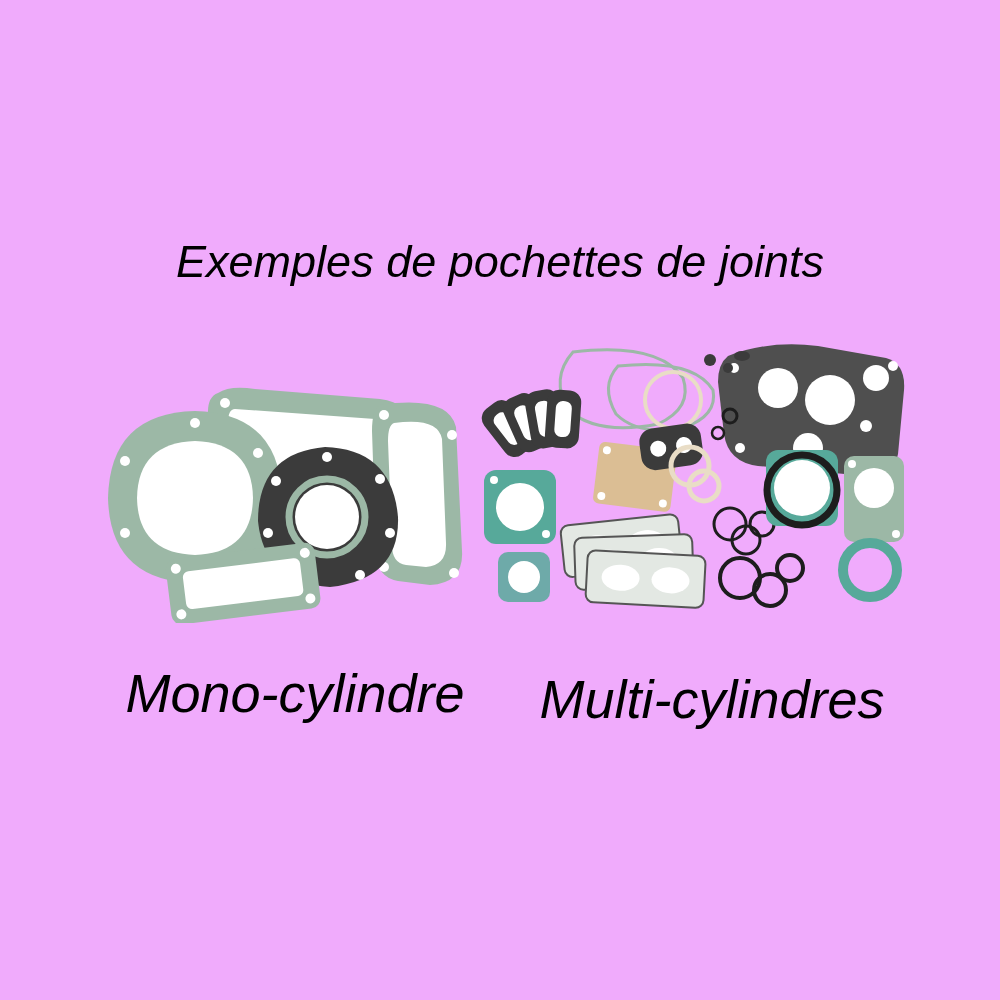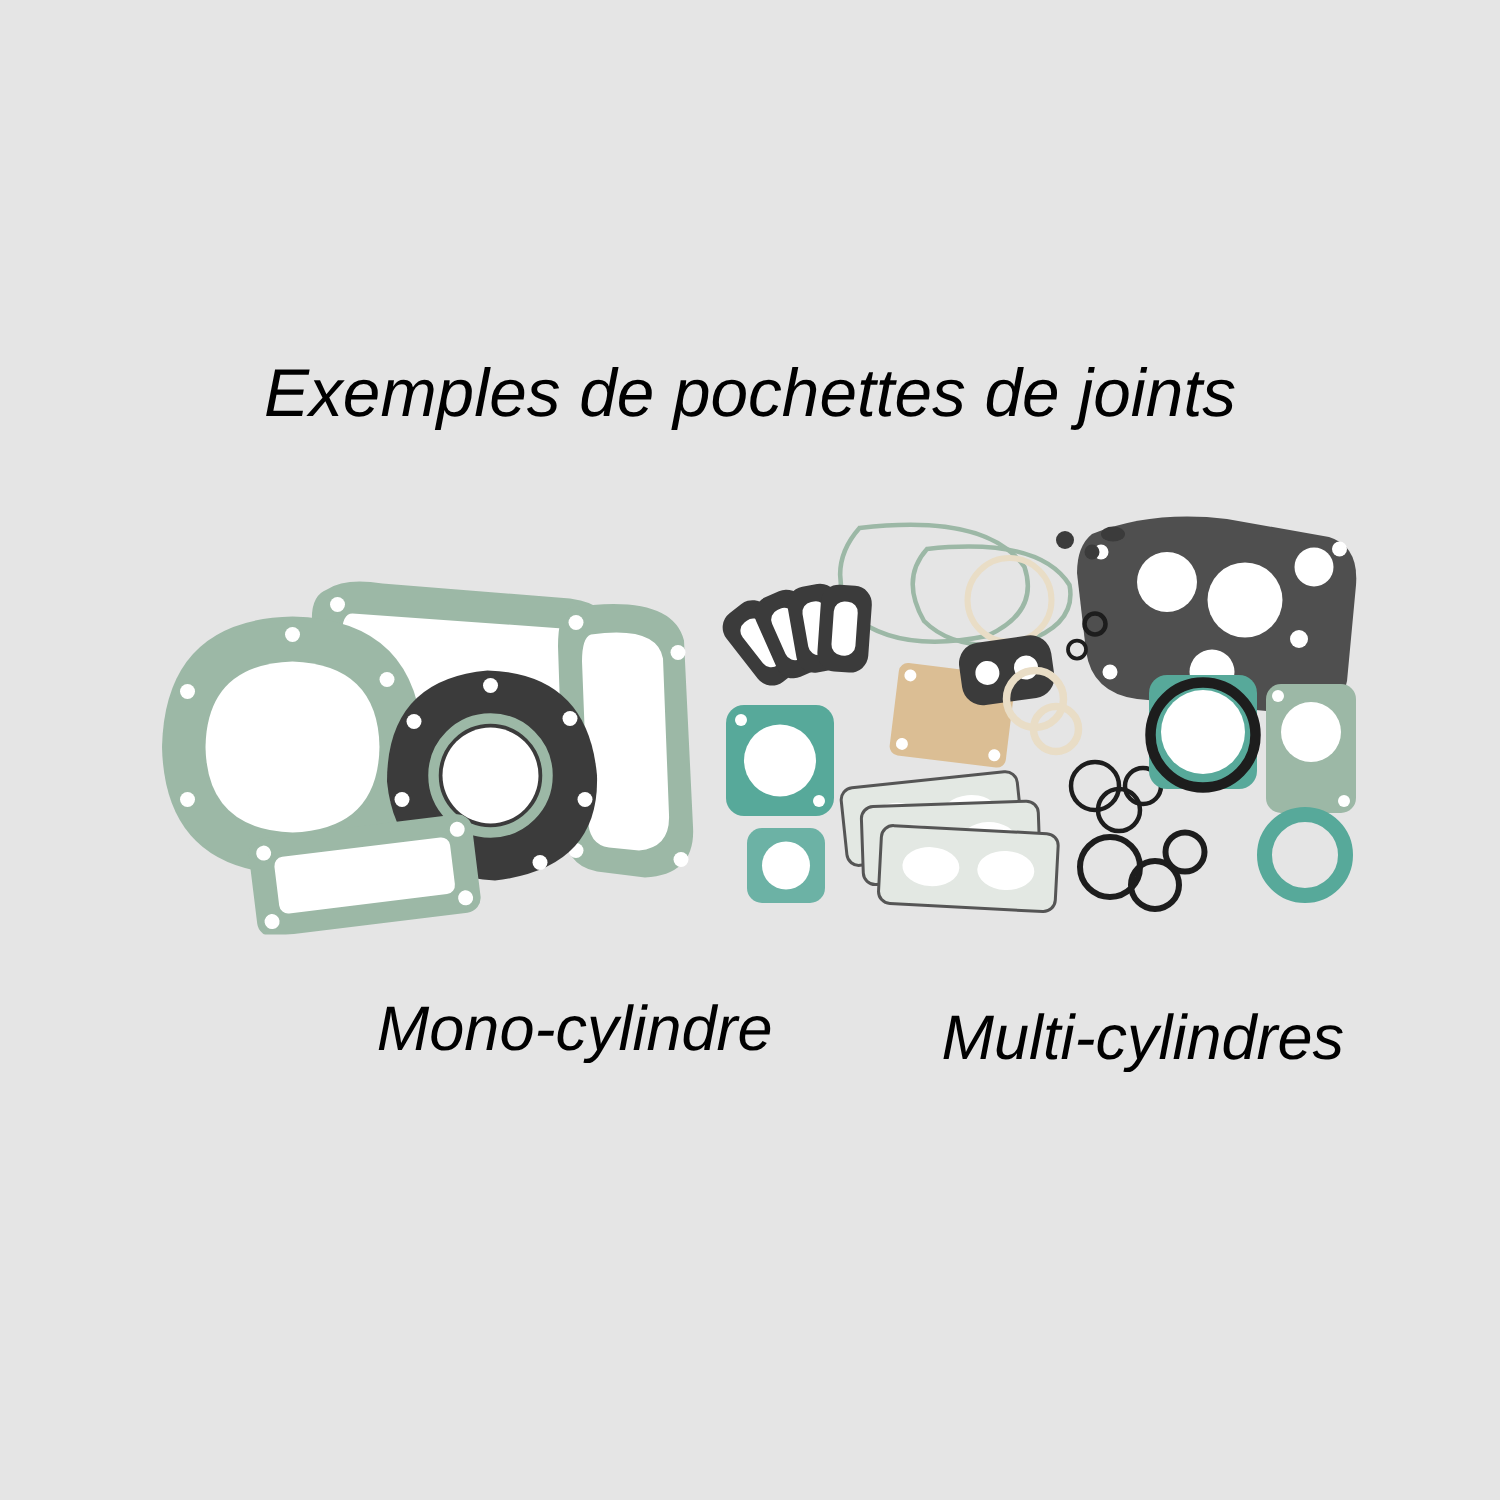--- a/index.html
+++ b/index.html
@@ -1,30 +1,30 @@
 <!DOCTYPE html>
 <html><head>
 <meta charset="utf-8">
 <style>
   html,body{margin:0;padding:0;background:#fff;}
   .page{
-    position:relative;width:1000px;height:1000px;background:#e5e5e5;overflow:hidden;
+    position:relative;width:1000px;height:1000px;background:#f0abfc;overflow:hidden;
     font-family:"Liberation Sans", sans-serif;
   }
   .title{
     position:absolute;top:236px;left:0;width:1000px;
     text-align:center;font-style:italic;font-weight:400;
     font-size:45px;line-height:1.15;color:#000;
   }
   .caption{
-    position:absolute;text-align:right;font-style:italic;
-    font-size:42px;color:#000;
+    position:absolute;text-align:center;font-style:italic;
+    font-size:54px;color:#000;
   }
   .caption.left-cap{left:75px;width:440px;top:662px;}
-  .caption.right-cap{left:466px;width:430px;top:668px;}
+  .caption.right-cap{left:497px;width:430px;top:668px;}
   .photo{position:absolute;}
   .photo.left-ph{left:80px;top:383px;width:390px;height:240px;}
   .photo.right-ph{left:478px;top:338px;width:432px;height:292px;}
   svg{display:block;width:100%;height:100%;}
   .green{fill:#9cb8a6;}
   .green-stroke{fill:none;stroke:#9cb8a6;stroke-width:3;}
   .teal{fill:#57a99a;}
   .dark{fill:#3b3b3b;}
   .gray{fill:#4f4f4f;}
   .tan{fill:#dbbe94;}

